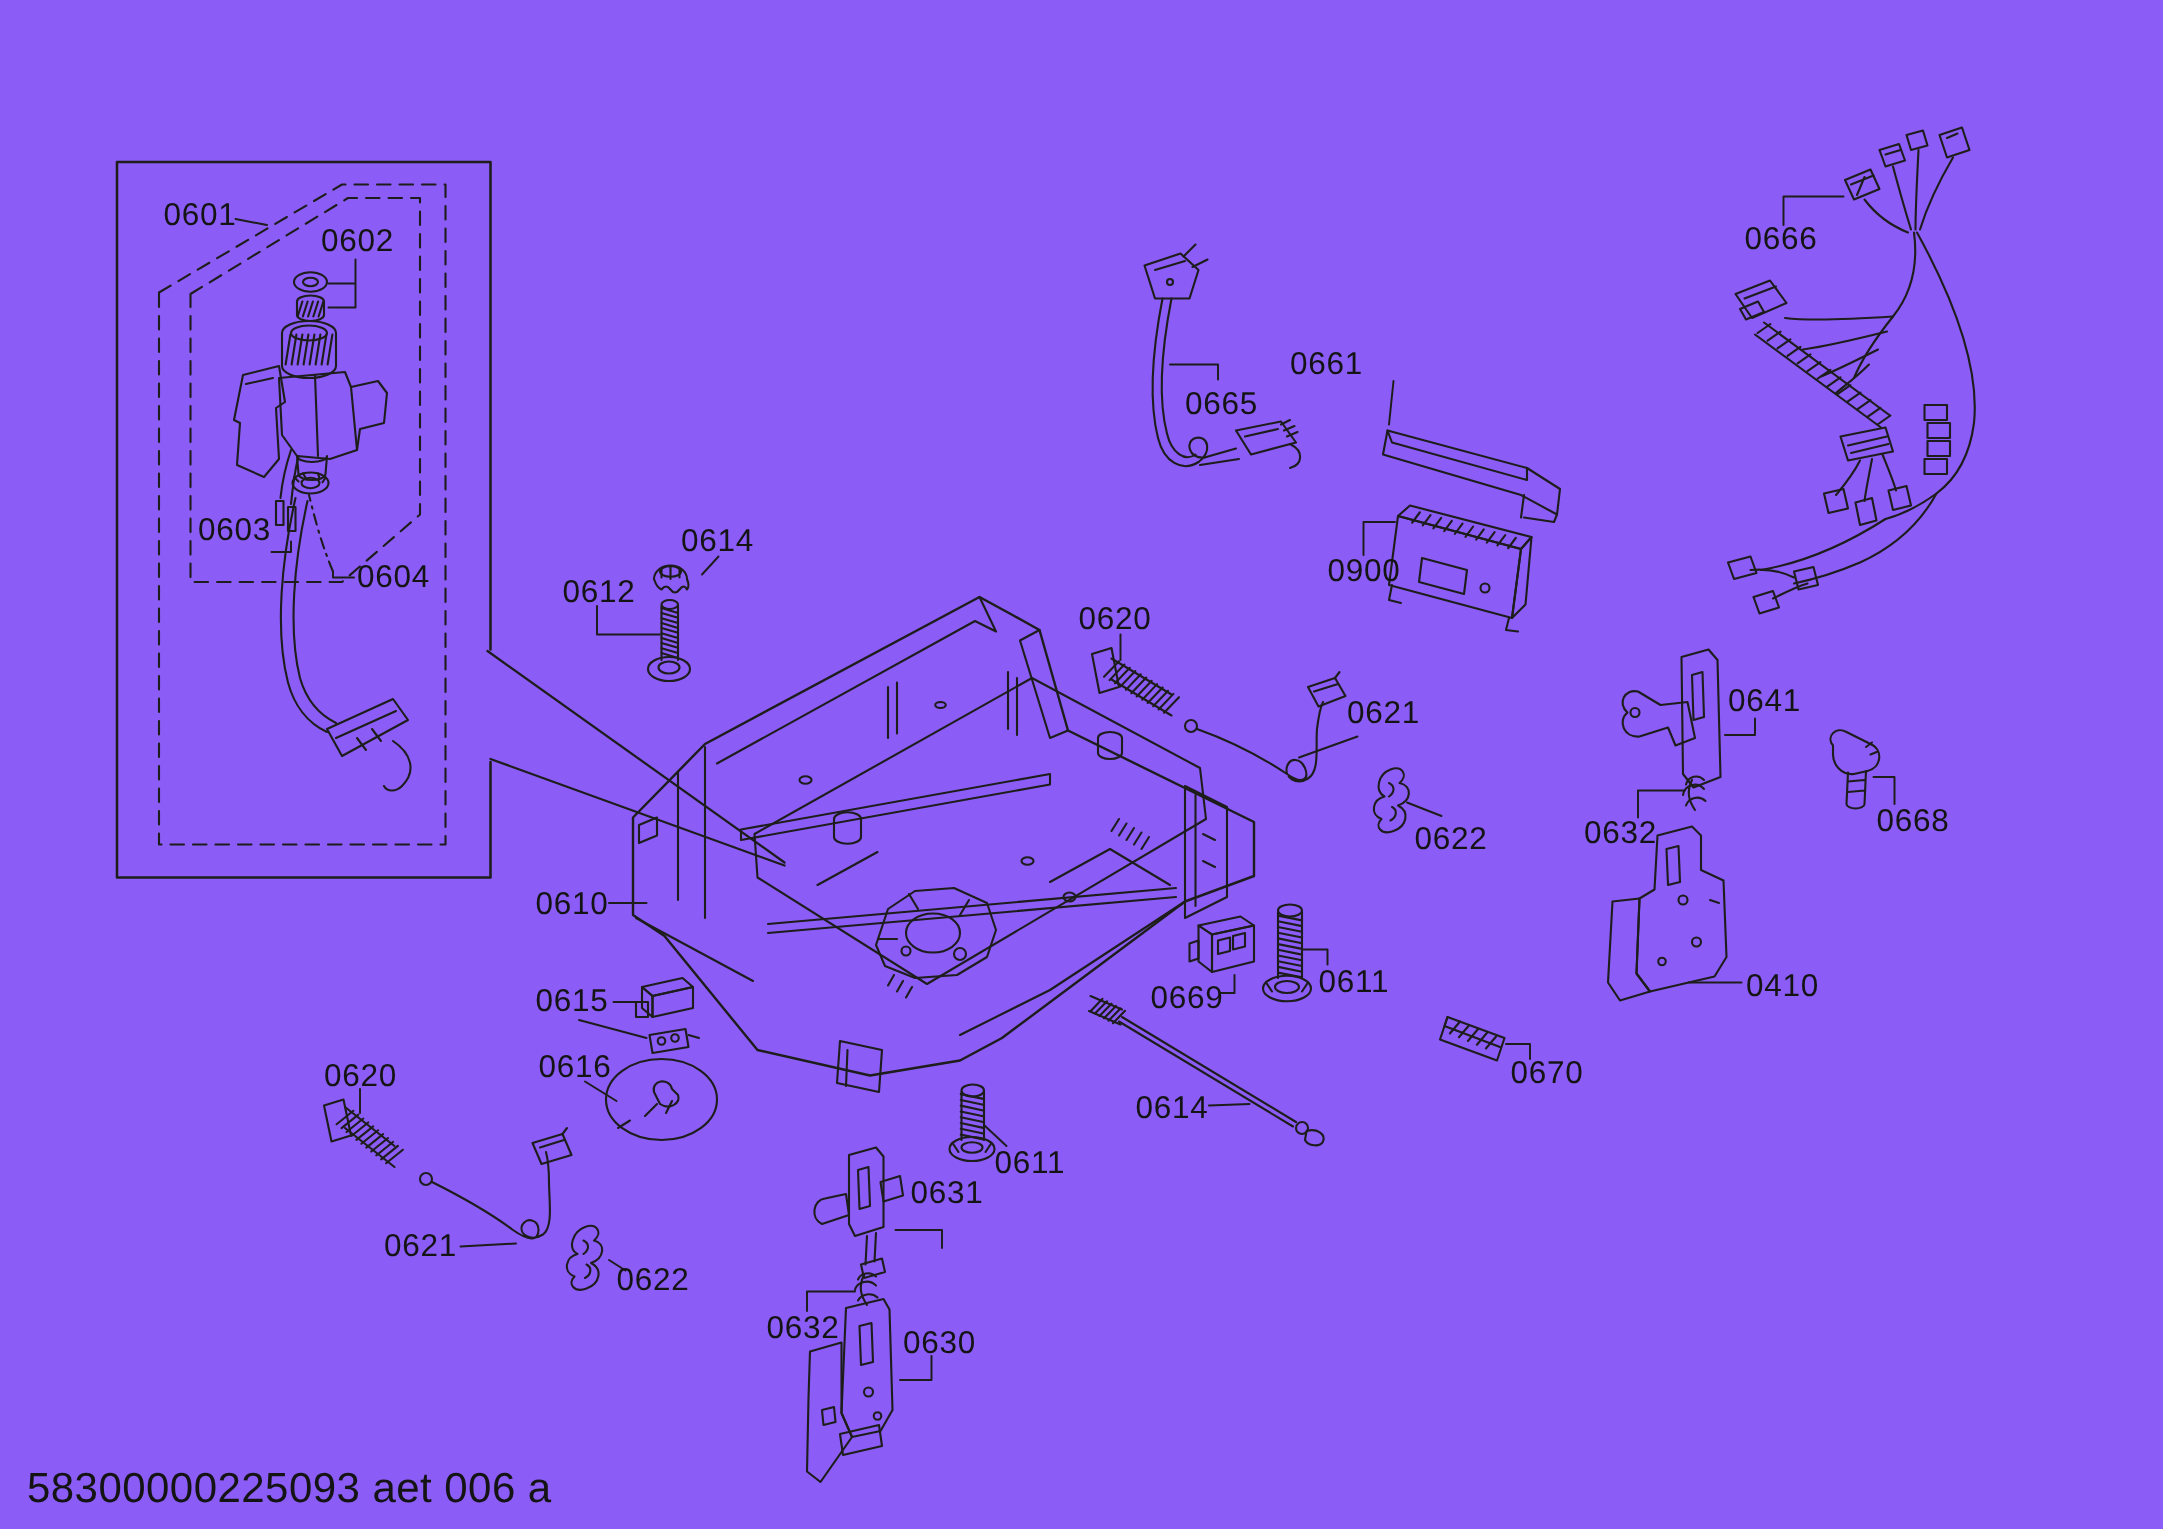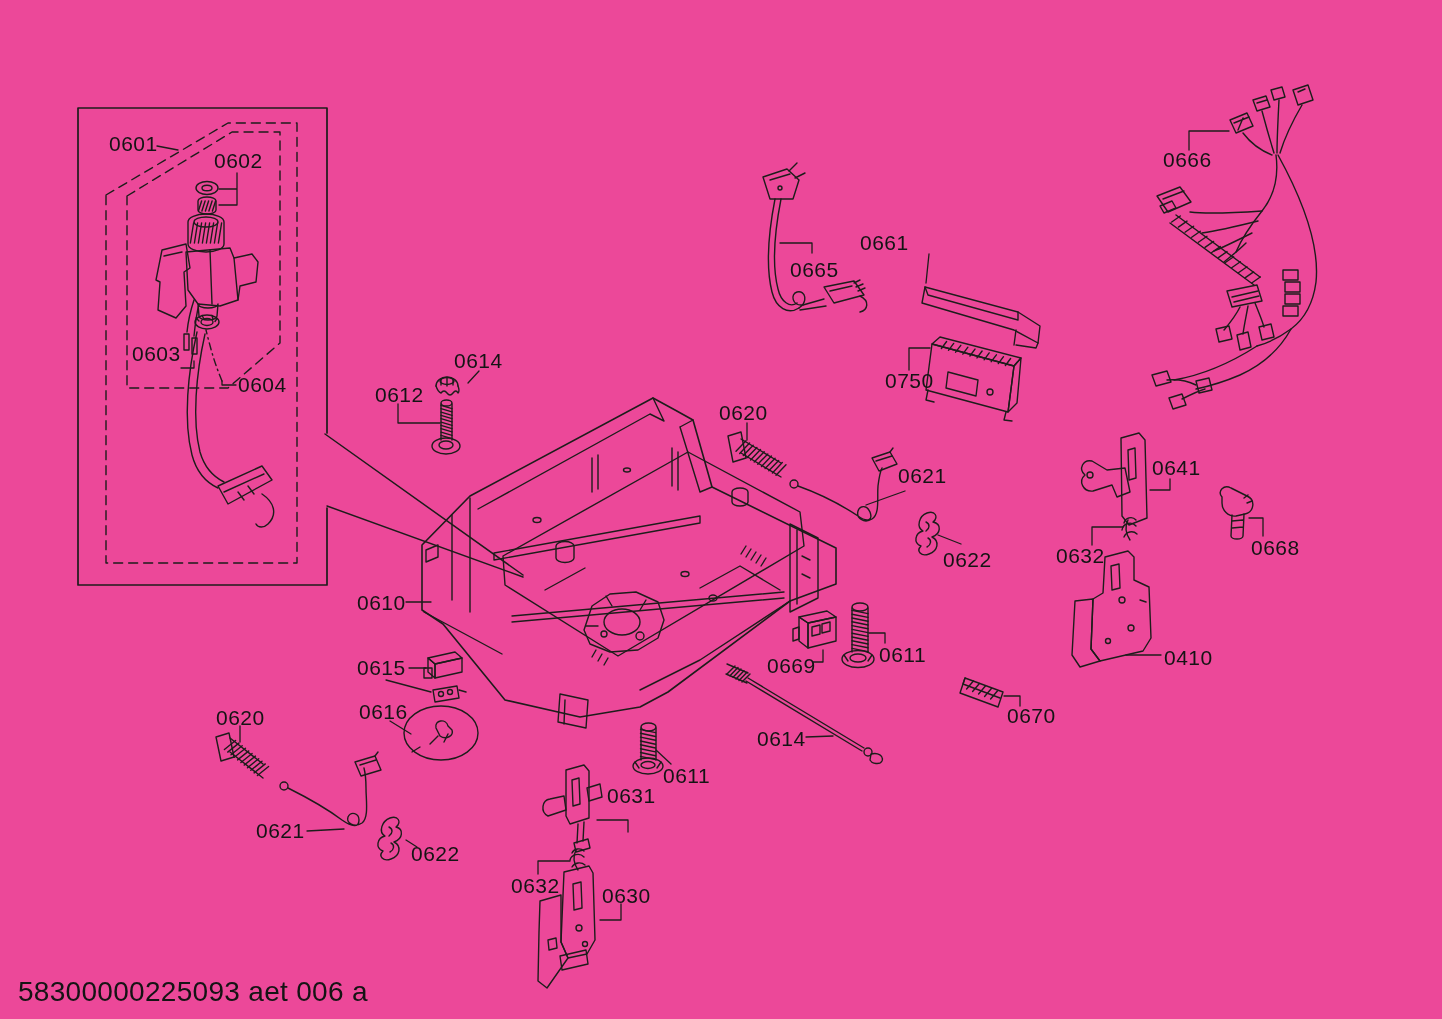--- a/index.html
+++ b/index.html
@@ -1,16 +1,16 @@
 <!DOCTYPE html>
 <html><head>
 <meta charset="utf-8">
 <style>
   html,body{margin:0;padding:0;background:#ffffff;}
-  #stage{position:relative;width:1442px;height:1019px;background:#ec4899;overflow:hidden;
+  #stage{position:relative;width:1442px;height:1019px;background:#8b5cf6;overflow:hidden;
          font-family:"Liberation Sans", sans-serif;}
   #lineart{position:absolute;left:0;top:0;}
   .callout{position:absolute;font-size:21px;color:#141414;letter-spacing:0.5px;white-space:nowrap;}
   .footer{position:absolute;left:18px;top:976px;font-size:28px;color:#141414;letter-spacing:0.3px;}
   svg *{vector-effect:non-scaling-stroke;}
 </style>
 </head>
 <body>
 
 <div id="stage">
@@ -444,21 +444,21 @@
 <div class="callout" style="left:375px;top:383px">0612</div>
 <div class="callout" style="left:454px;top:349px">0614</div>
 <div class="callout" style="left:357px;top:591px">0610</div>
 <div class="callout" style="left:357px;top:656px">0615</div>
 <div class="callout" style="left:359px;top:700px">0616</div>
 <div class="callout" style="left:719px;top:401px">0620</div>
 <div class="callout" style="left:898px;top:464px">0621</div>
 <div class="callout" style="left:943px;top:548px">0622</div>
 <div class="callout" style="left:790px;top:258px">0665</div>
 <div class="callout" style="left:860px;top:231px">0661</div>
-<div class="callout" style="left:885px;top:369px">0750</div>
+<div class="callout" style="left:885px;top:369px">0900</div>
 <div class="callout" style="left:1163px;top:148px">0666</div>
 <div class="callout" style="left:1152px;top:456px">0641</div>
 <div class="callout" style="left:1056px;top:544px">0632</div>
 <div class="callout" style="left:1251px;top:536px">0668</div>
 <div class="callout" style="left:1164px;top:646px">0410</div>
 <div class="callout" style="left:767px;top:654px">0669</div>
 <div class="callout" style="left:879px;top:643px">0611</div>
 <div class="callout" style="left:1007px;top:704px">0670</div>
 <div class="callout" style="left:757px;top:727px">0614</div>
 <div class="callout" style="left:663px;top:764px">0611</div>

